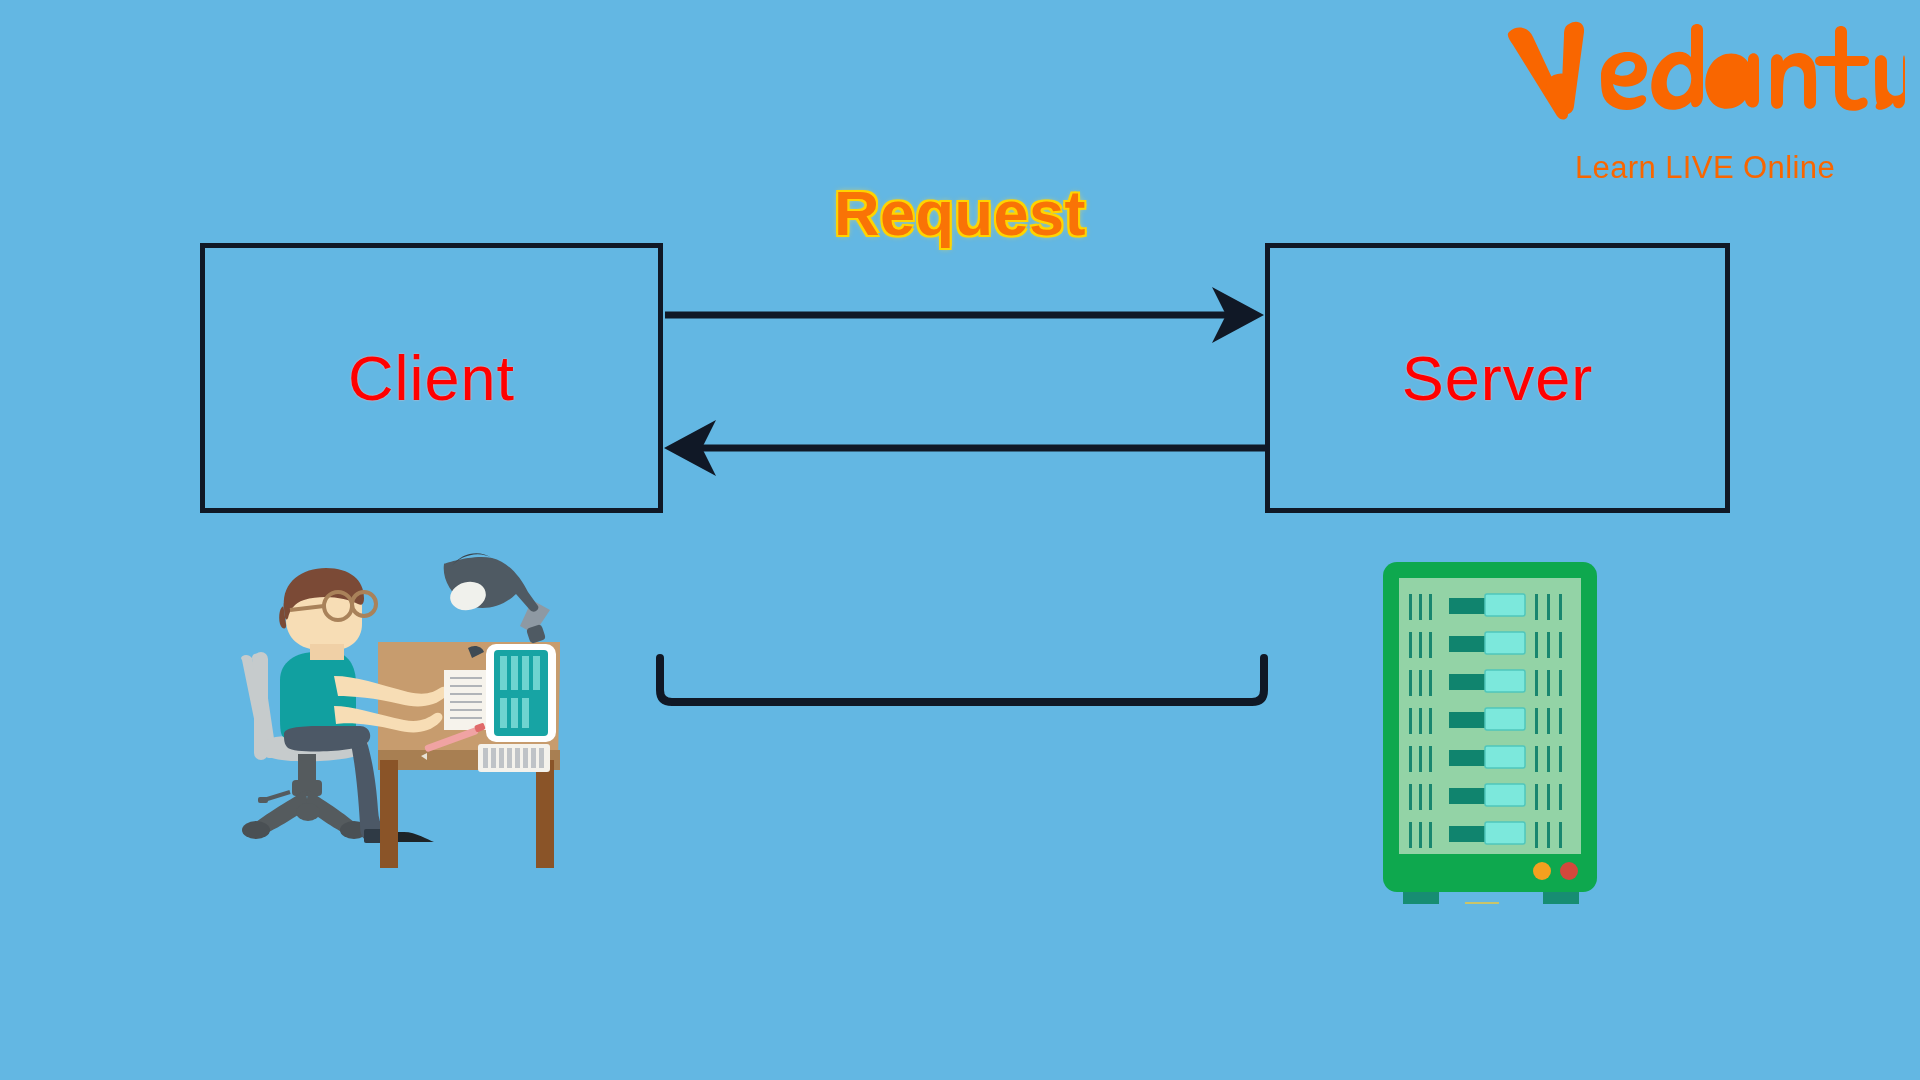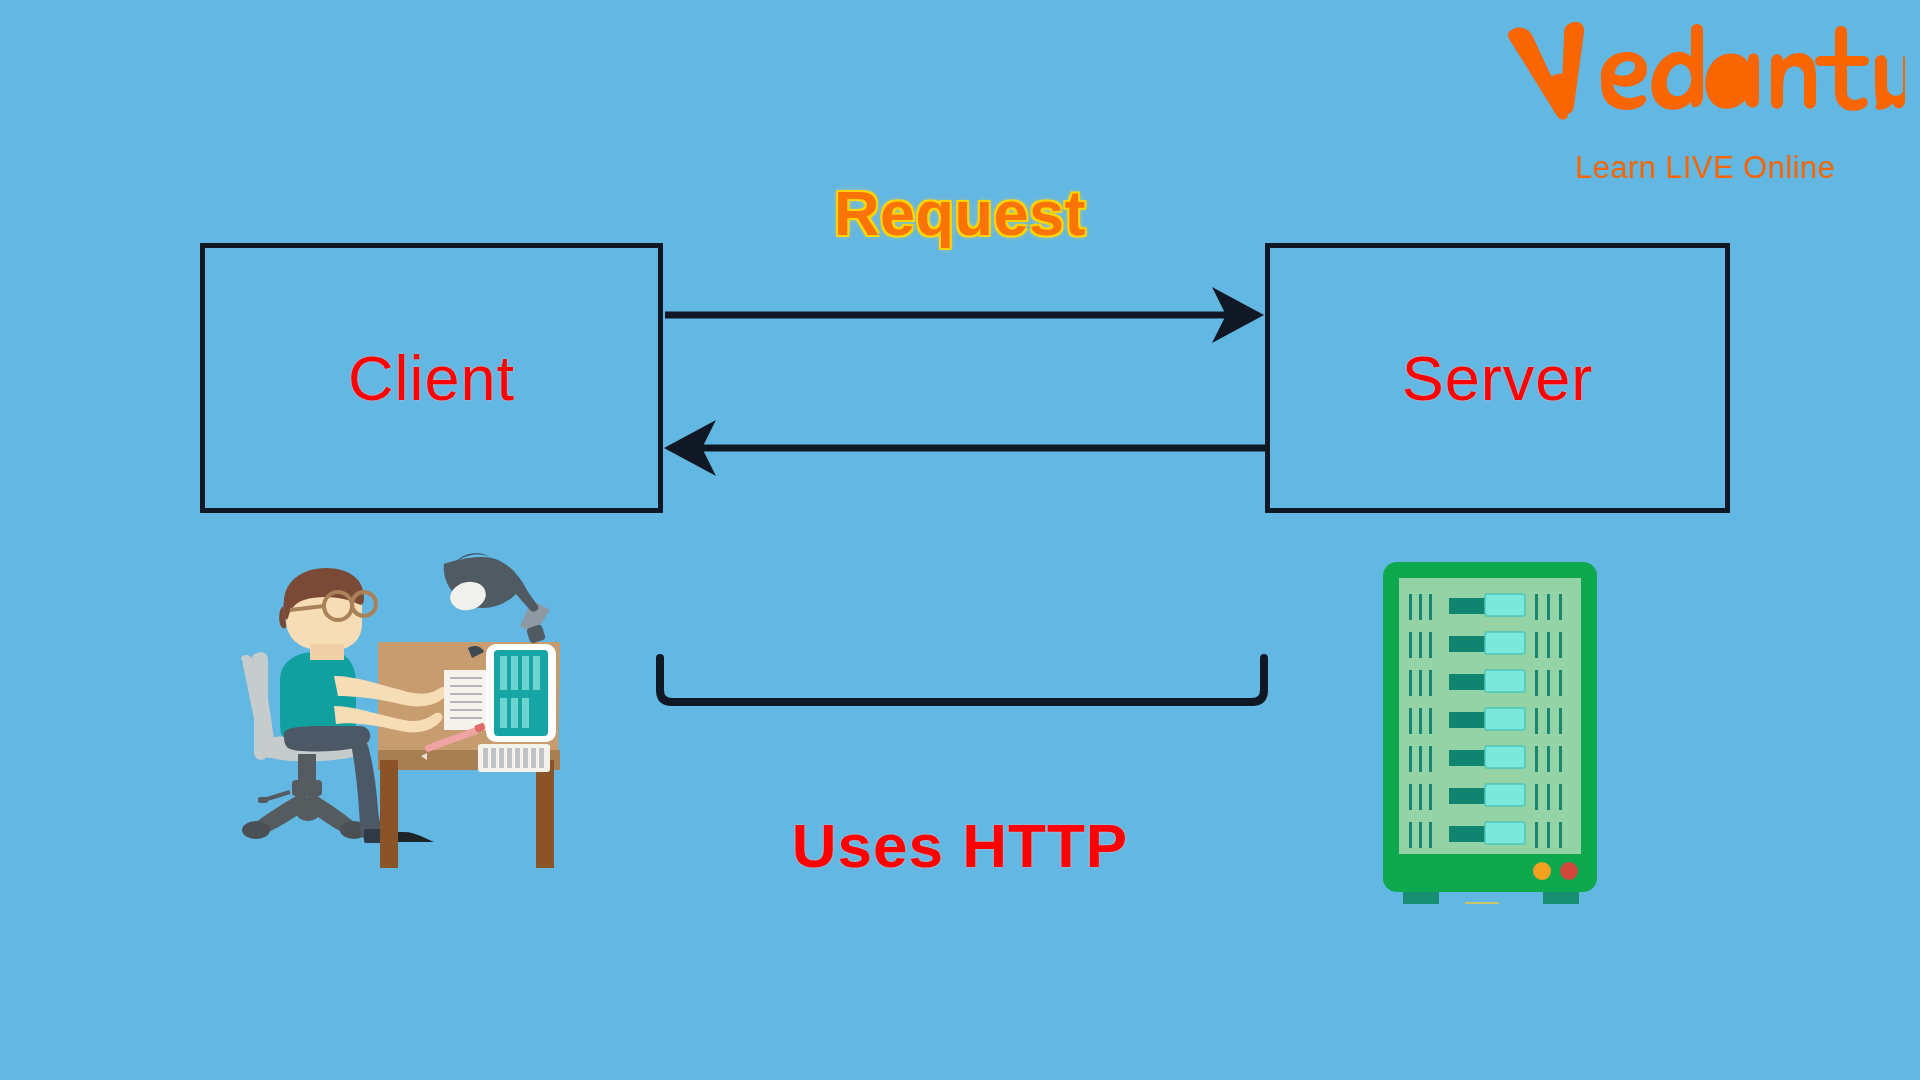--- a/index.html
+++ b/index.html
@@ -183,21 +183,20 @@
 
     <g>
       <line x1="1265" y1="448" x2="690" y2="448" stroke="#101826" stroke-width="7"></line>
       <path d="M664 448 L716 420 L702 448 L716 476 Z" fill="#101826"></path>
     </g>
 
     <path d="M660 658 L660 690 Q660 702 672 702 L1252 702 Q1264 702 1264 690 L1264 658" fill="none" stroke="#101826" stroke-width="8" stroke-linecap="round"></path>
   </svg>
 
   <div class="flow-label" id="label-request">Request</div>
-  <div id="label-http">Uses HTTP</div>
 
   <svg class="illus" id="desk-illustration" viewBox="0 0 350 320" aria-hidden="true">
 
     <path d="M14 112 C10 108, 20 104, 24 110 L44 198 C46 206, 34 208, 32 200 Z" fill="#C6CBCC"></path>
     <path d="M24 110 C24 104, 34 104, 34 110 L48 204 C48 212, 36 212, 36 204 Z" fill="#C6CBCC"></path>
     <rect x="26" y="104" width="14" height="108" rx="7" fill="#C6CBCC"></rect>
 
     <path d="M36 198 C36 190, 48 188, 62 188 L128 188 C140 188, 144 196, 136 204
              C126 214, 62 216, 44 210 C36 208, 36 204, 36 198 Z" fill="#C6CBCC"></path>
 

